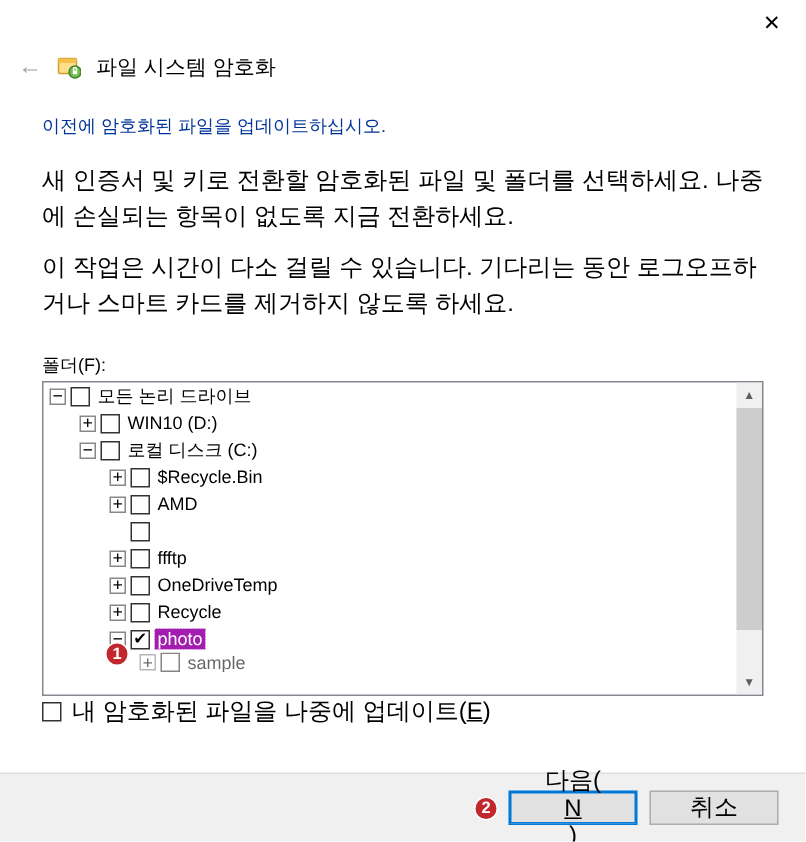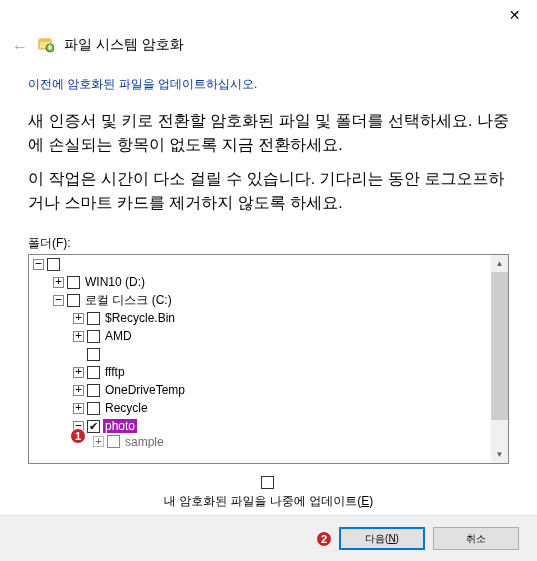--- a/index.html
+++ b/index.html
@@ -107,44 +107,45 @@
   background: #C1272D;
   color: #fff;
   font-size: 11px;
   font-weight: bold;
   display: flex;
   justify-content: center;
   align-items: center;
   border: 1px solid #fff;
   line-height:1;
 }
-.later-row { display:flex; align-items:center; gap:4px; margin-top:12px; font-size:12px;flex-direction:column; }
+.later-row { display:flex; align-items:center; gap:4px; font-size:16px; }
 .footer {
   position: absolute;
   bottom: 0; left: 0; right: 0;
   height: 46px;
   border-top: 1px solid #dfdfdf;
   background: #f0f0f0;
   display: flex;
   justify-content: flex-end;
   align-items: center;
   gap: 8px;
   padding-right: 18px;
 }
 .btn {
   min-width: 86px;
   height: 23px;
   background: #e1e1e1;
   border: 1px solid #adadad;
-  font-size: 10px;
+  font-size: 16px;
   font-family: inherit;
   display: inline-flex;
   justify-content: center;
   align-items: center;
   padding: 0 20px;
+  flex-direction: column;
 }
 .btn.primary { border: 1px solid #0078d7; box-shadow: 0 0 0 1px #0078d7 inset; }
 .marker2 { position:absolute; right: 205px; bottom: 14px; }
 .underline-hotkey { text-decoration: underline; }
 </style>
 </head>
 <body>
 
 <div class="titlebar">
   <div class="close-btn">
@@ -171,20 +172,21 @@
   <p class="para">이 작업은 시간이 다소 걸릴 수 있습니다. 기다리는 동안 로그오프하거나 스마트 카드를 제거하지 않도록 하세요.</p>
 
   <div class="label-row">폴더(F):</div>
 
   <div class="tree-container">
     <div class="tree-inner" id="tree-inner">
         <div class="tree-row">
           <span class="indent" style="width: 4px;"></span>
           <span class="expander">−</span>
           <span class="checkbox"></span>
+          <span class="folder-label">모든 논리 드라이브</span>
         </div>
         <div class="tree-row">
           <span class="indent" style="width: 24px;"></span>
           <span class="expander">+</span>
           <span class="checkbox"></span>
           <span class="folder-label">WIN10 (D:)</span>
         </div>
         <div class="tree-row">
           <span class="indent" style="width: 24px;"></span>
           <span class="expander">−</span>

